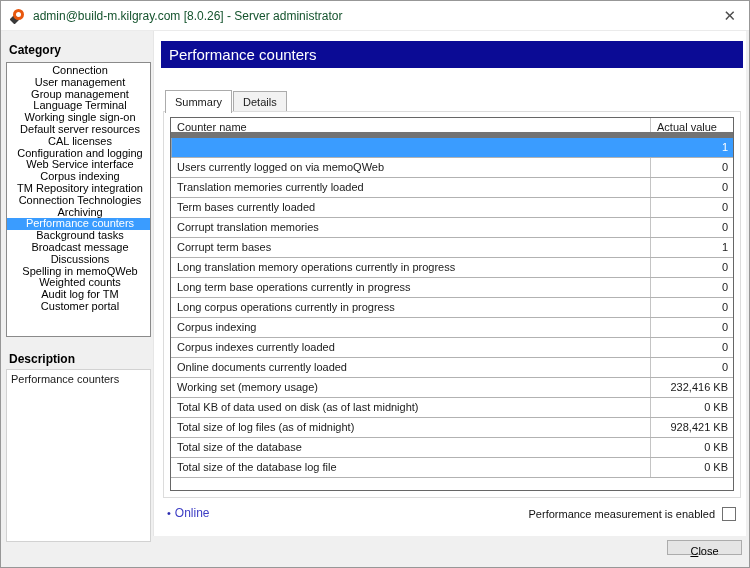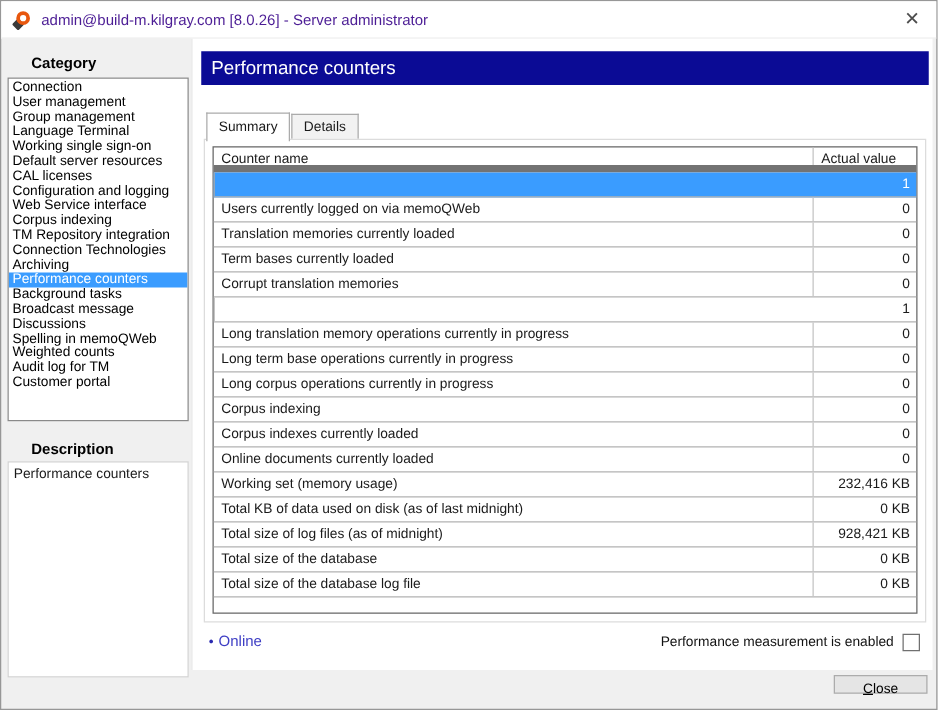--- a/index.html
+++ b/index.html
@@ -29,34 +29,34 @@
     position:absolute; left:3px; top:1px; width:11px; height:11px;
     border:3px solid #e8570e; border-radius:50%;
   }
   .app-icon .tail {
     position:absolute; left:1px; top:8px; width:7px; height:7px;
     background:#3a3a3a; border-radius:1px;
     transform:rotate(45deg);
   }
   .title-text {
     position:absolute; left:32px; top:0; line-height:30px;
-    font-size:12px; color:#4c1d95;
+    font-size:12px; color:#14532d;
   }
   .close-x {
     position:absolute; right:13px; top:0; line-height:30px;
     font-size:15px; color:#4d4d4d; cursor:default;
   }
   
-  .side-label { position:absolute; left:24px; font-size:12px; font-weight:bold; color:#000; }
+  .side-label { position:absolute; left:8px; font-size:12px; font-weight:bold; color:#000; }
   #category-label { top:42px; }
   #description-label { top:351px; }
   .listbox {
     position:absolute; left:5px; top:61px; width:145px; height:275px;
     background:#fff; border:1px solid #8a8a8a; overflow:hidden;
-    padding-top:2px; font-size:11px;
+    padding-top:2px; font-size:11px;text-align:center;
   }
   .list-item {
     height:11.8px; line-height:11.8px; padding-left:3px;
     white-space:nowrap; color:#000; cursor:default;
   }
   .list-item.selected { background:var(--sel); color:#fff; }
   .descbox {
     position:absolute; left:5px; top:368px; width:145px; height:173px;
     background:#fff; border:1px solid #d2d2d2;
     font-size:11px; padding:3px 4px;
@@ -197,20 +197,21 @@
           </div>
           <div class="grid-row">
             <div class="cell-name">Term bases currently loaded</div>
             <div class="cell-value">0</div>
           </div>
           <div class="grid-row">
             <div class="cell-name">Corrupt translation memories</div>
             <div class="cell-value">0</div>
           </div>
           <div class="grid-row">
+            <div class="cell-name">Corrupt term bases</div>
             <div class="cell-value">1</div>
           </div>
           <div class="grid-row">
             <div class="cell-name">Long translation memory operations currently in progress</div>
             <div class="cell-value">0</div>
           </div>
           <div class="grid-row">
             <div class="cell-name">Long term base operations currently in progress</div>
             <div class="cell-value">0</div>
           </div>

